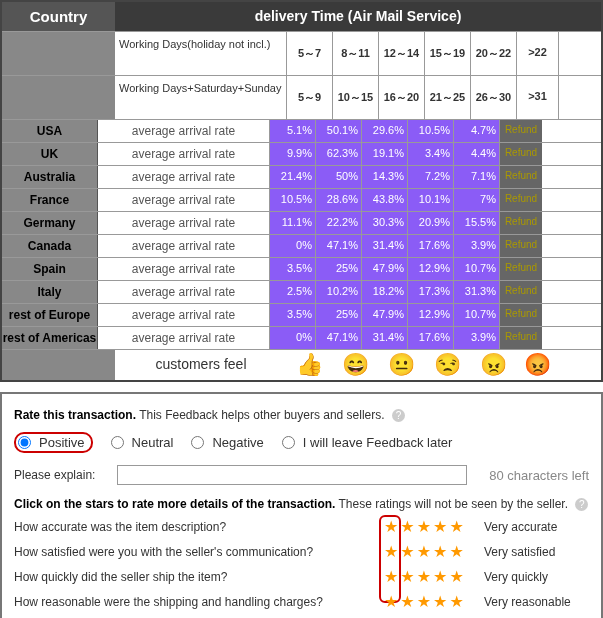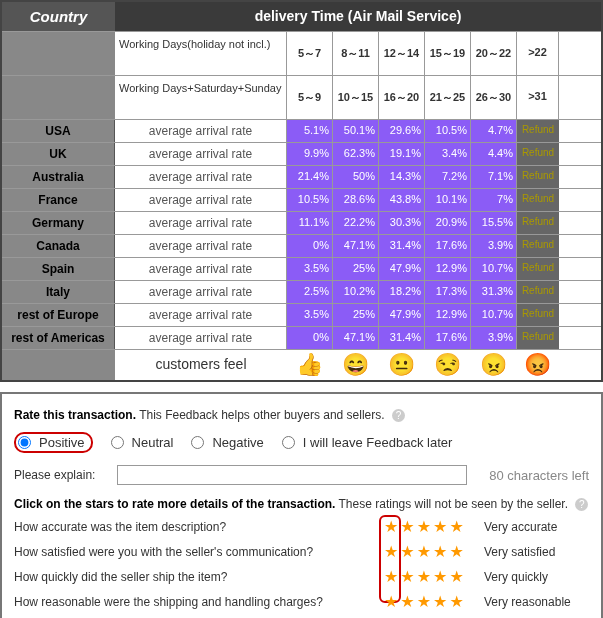--- a/index.html
+++ b/index.html
@@ -1,27 +1,27 @@
 <!DOCTYPE html>
 <html><head>
 <meta charset="utf-8">
 <style>
 *{box-sizing:border-box;margin:0;padding:0;font-family:Arial,sans-serif}
 body{width:603px;background:#fff}
 .delivery-block{border:2px solid #444}
 .dhead{display:flex;background:#3a3a3a;color:#fff;font-weight:bold}
-.dhead .c1{width:113px;text-align:center;padding:6px 0;font-style:italic;font-size:15px;background:#555}
+.dhead .c1{width:113px;text-align:center;padding:6px 0;font-size:15px;background:#555}
 .dhead .c2{flex:1;text-align:center;padding:6px 0;font-size:14px}
 .wrow{display:flex;border-top:1px solid #999;font-size:12px}
 .wrow .c1{width:113px;background:#888}
 .wrow .c2{width:172px;padding:6px 4px;border-right:1px solid #999;color:#333;font-size:11px}
 .wrow .rng{width:46px;text-align:center;padding:14px 0;border-right:1px solid #999;font-weight:bold;color:#333;font-size:11px}
 .wrow .rng:last-child{width:42px}
 .drow{display:flex;border-top:1px solid #999;font-size:12px}
-.drow .c1{width:113px;background:#888;color:#000;text-align:center;padding:4px 0;font-weight:bold;border-right:1px solid #555;font-size:12px}
+.drow .c1{width:96px;background:#888;color:#000;text-align:center;padding:4px 0;font-weight:bold;border-right:1px solid #555;font-size:12px}
 .drow .c2{width:172px;text-align:center;padding:4px 0;color:#555;border-right:1px solid #999;font-size:12px}
 .drow .v{width:46px;text-align:right;padding:4px 3px;color:#fff;background:#8b5cf6;border-right:1px solid #999;font-size:11px}
 .drow .rf{width:42px;text-align:center;padding:4px 0;color:#a90;background:#666;font-size:10px}
 .feel{display:flex;border-top:1px solid #999}
 .feel .c1{width:113px;background:#888}
 .feel .c2{width:172px;text-align:center;padding:6px 0;font-size:14px;color:#333}
 .feel .em{width:46px;text-align:center;font-size:22px;padding:2px 0}
 .feel .em:last-child{width:42px}
 .fb-block{margin-top:10px;border:2px solid #777;padding:14px 12px;font-size:12px;color:#333}
 .fb-title{margin-bottom:10px}

